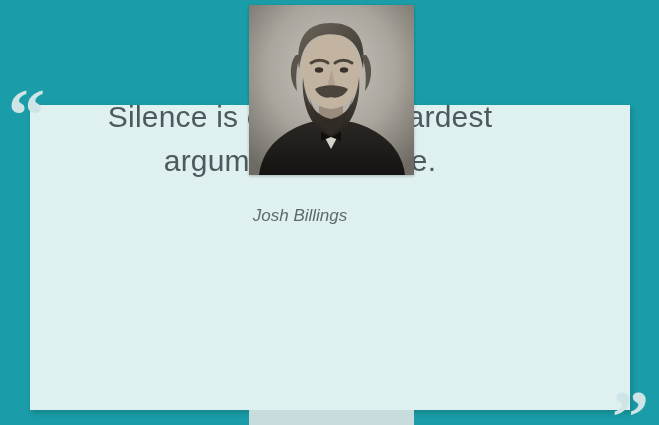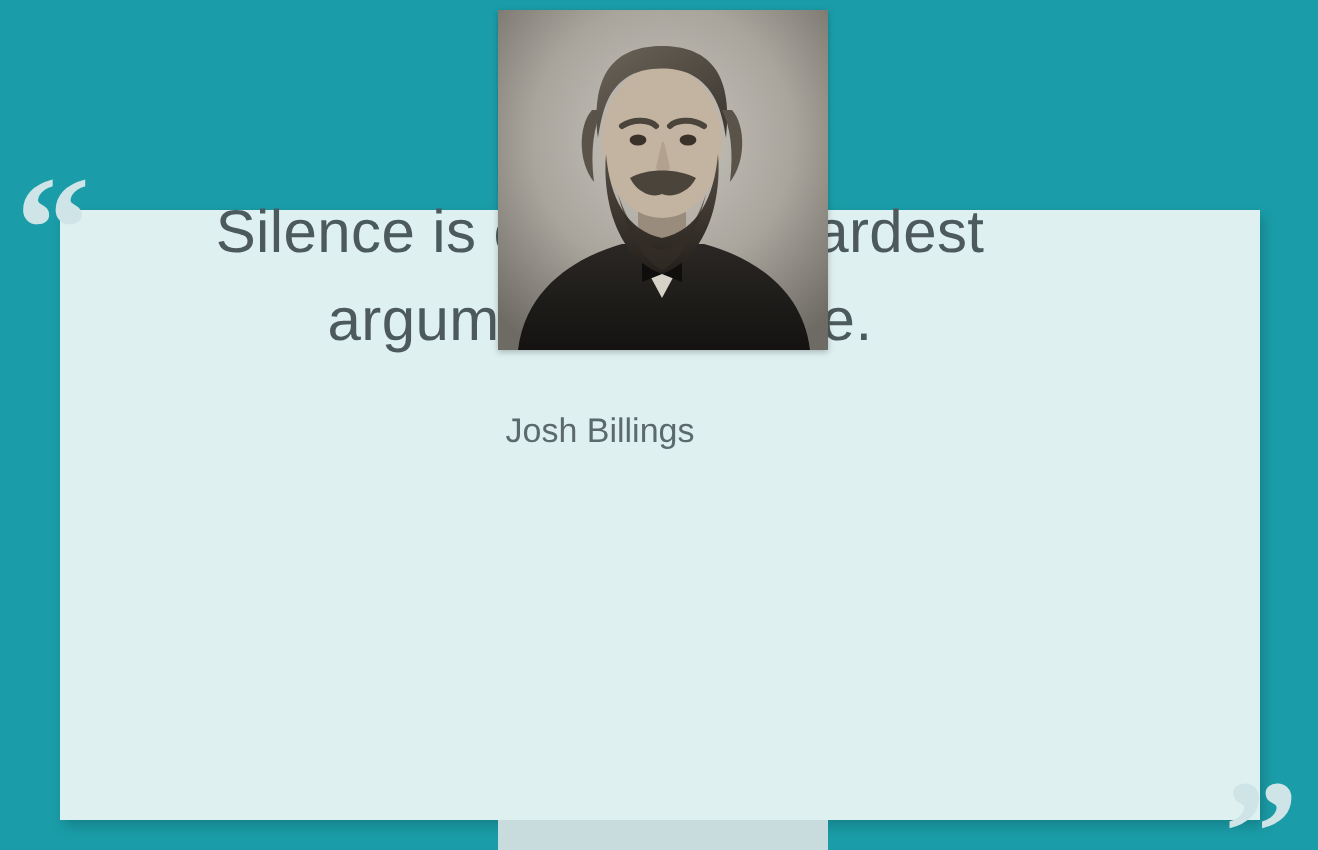--- a/index.html
+++ b/index.html
@@ -75,20 +75,21 @@
     letter-spacing: 0.2px;
   }
   .quote-author {
     position: absolute;
     left: 55px;
     top: 206px;
     width: 490px;
     text-align: center;
     font-size: 17px;
     color: #5c6a6d;
+    font-style: italic;
   }
   .card-bottom-strip {
     position: absolute;
     left: 249px;
     top: 410px;
     width: 165px;
     height: 15px;
     background: #c9dcdd;
     z-index: 3;
   }

